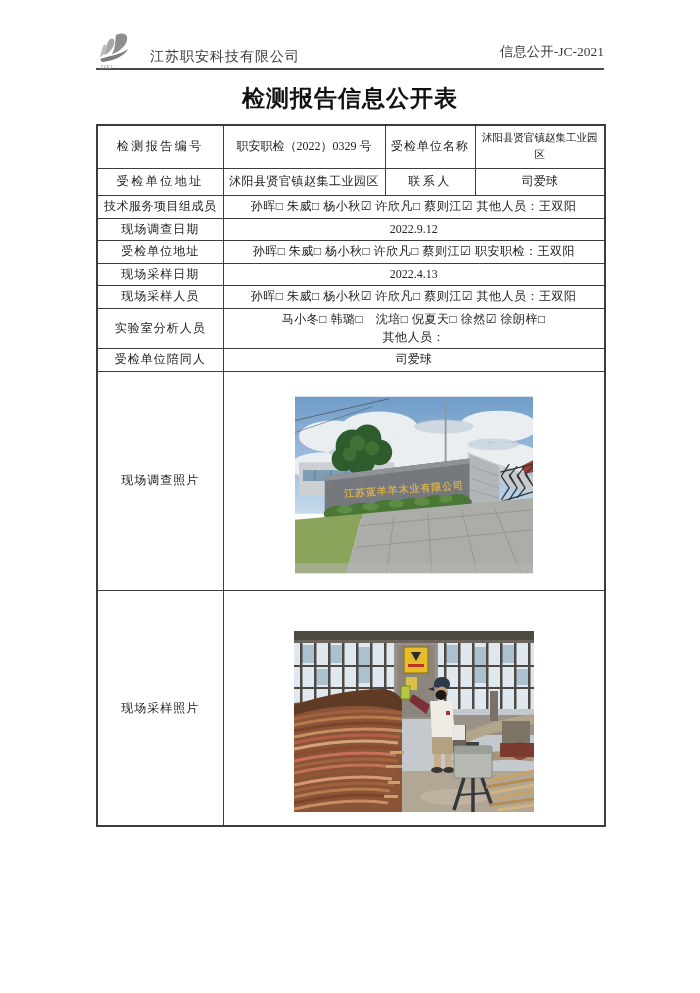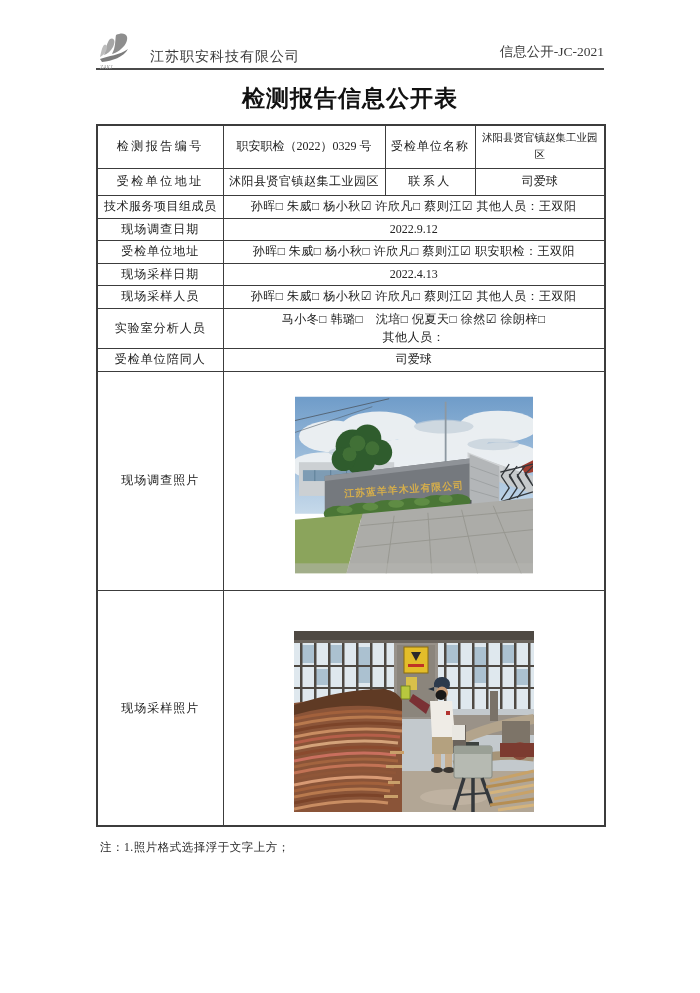--- a/index.html
+++ b/index.html
@@ -362,16 +362,15 @@
                 <line x1="196" y1="174" x2="240" y2="168" stroke="#b68e52"></line>
                 <line x1="204" y1="179" x2="240" y2="174" stroke="#d4b37c"></line>
               </g>
             </svg>
           </div>
         </td>
       </tr>
     </tbody>
       </table>
 
-    <div class="note">注：1.照片格式选择浮于文字上方；</div>
   </div>
 
 </div>
 
 </body></html>

